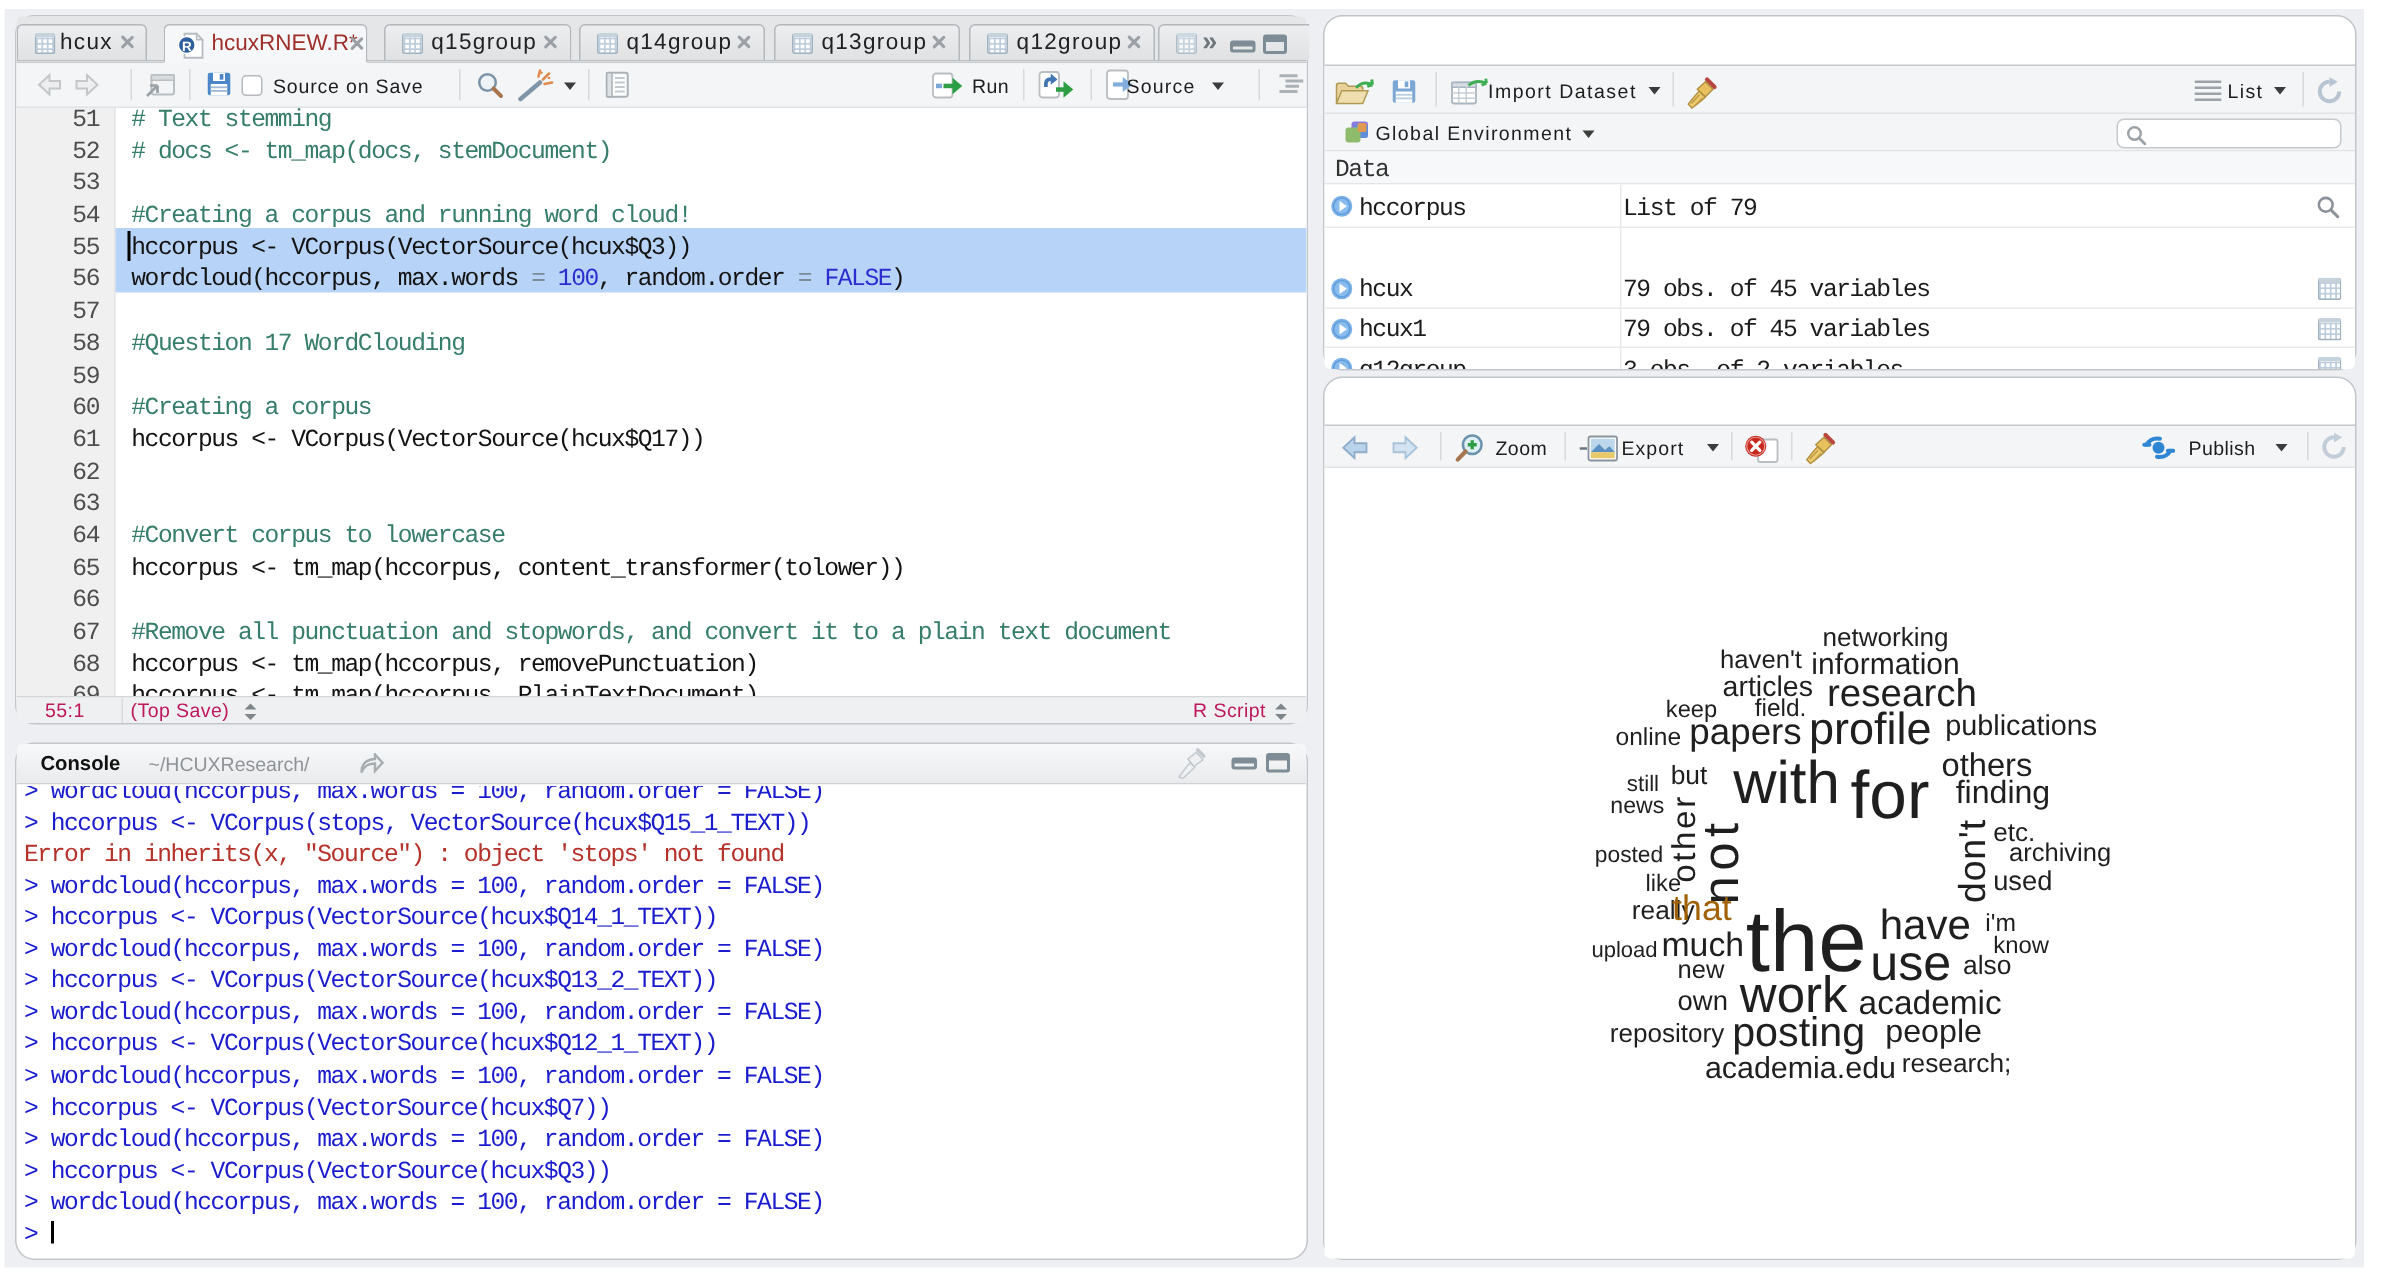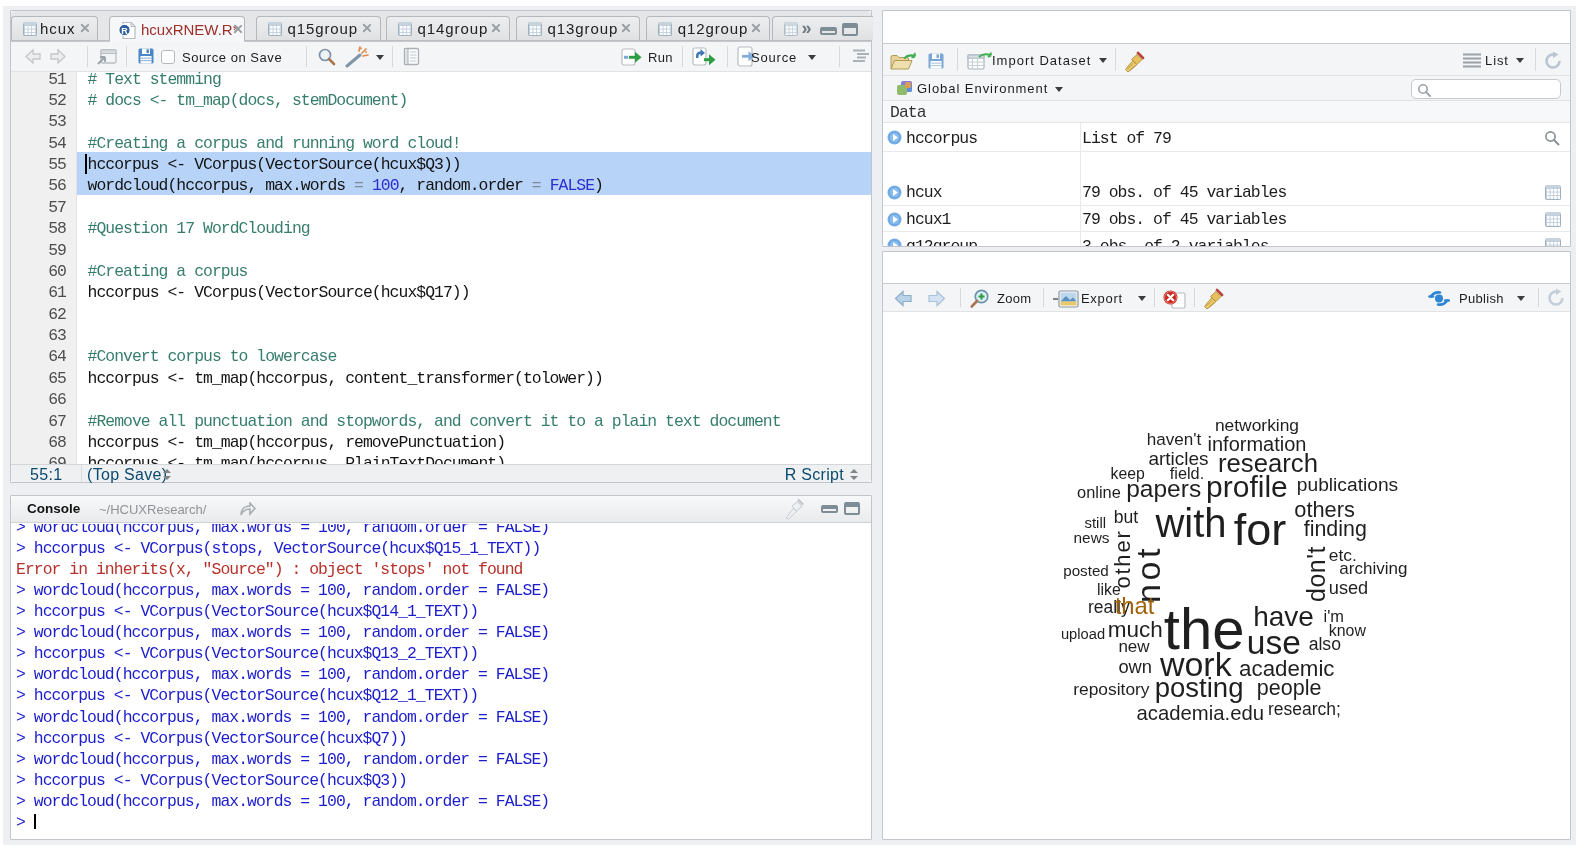--- a/index.html
+++ b/index.html
@@ -1,19 +1,19 @@
 <!DOCTYPE html>
 <html><head>
 <meta charset="utf-8">
 <style>
 * { margin:0; padding:0; box-sizing:border-box; }
 html,body { width:1590px; height:858px; background:#fff; overflow:hidden; }
 body { font-family:"Liberation Sans",sans-serif; position:relative; }
 .ws { position:absolute; left:3px; top:6px; width:1573px; height:839px; background:#edeff2; }
-.panel { position:absolute; background:#fff; border:1px solid #c2c6ca; border-radius:1px; }
+.panel { position:absolute; background:#fff; border:1px solid #c2c6ca; border-radius:13px; }
 .tabbar { position:absolute; left:0; right:0; top:0; background:#e4e6e8; border-bottom:1px solid #babec2; border-radius:4px 4px 0 0; }
 .tab { position:absolute; top:4.6px; bottom:0; background:linear-gradient(#eceeef,#dfe1e3); border:1px solid #b4b8bc; border-bottom:none; border-radius:4px 4px 0 0; font-size:13px; color:#222; }
 .tab.active { background:#f5f7f8; border-bottom:1px solid #f5f7f8; height:26px; z-index:2; }
 .tab .lbl { position:absolute; top:50%; transform:translateY(-50%); white-space:nowrap; letter-spacing:0.9px; font-size:15px; }
 .rtab { position:absolute; top:4px; bottom:0; background:linear-gradient(#e9ebec,#e1e3e5); border:1px solid #bdc1c5; border-bottom:none; border-radius:3px 3px 0 0; font-size:15.5px; font-weight:700; color:#1e1e1e; text-align:center; line-height:27px; letter-spacing:0.4px; }
 .rtab.active { background:#f5f7f8; border:1px solid #b4b8bc; border-bottom:none; border-radius:4px 4px 0 0; z-index:2; height:28px; margin:0; }
 .updn { position:absolute; width:9px; height:11px; }
 .updn:before { content:""; position:absolute; left:0; top:0; border-left:4px solid transparent; border-right:4px solid transparent; border-bottom:4.5px solid #7e858b; }
 .updn:after { content:""; position:absolute; left:0; bottom:0; border-left:4px solid transparent; border-right:4px solid transparent; border-top:4.5px solid #7e858b; }
 .x { position:absolute; top:50%; transform:translateY(-50%); width:11px; height:11px; }
@@ -178,21 +178,21 @@
 
 <span style="color:#367d6b">#Convert corpus to lowercase</span>
 hccorpus &lt;- tm_map(hccorpus, content_transformer(tolower))
 
 <span style="color:#367d6b">#Remove all punctuation and stopwords, and convert it to a plain text document</span>
 hccorpus &lt;- tm_map(hccorpus, removePunctuation)
 hccorpus &lt;- tm_map(hccorpus, PlainTextDocument)
 </div>
   </div>
 
-  <div style="position:absolute; left:0; bottom:0; height:18.5px; right:0; background:#eef0f1; border-top:1px solid #d4d7d9; border-radius:0 0 4px 4px; font-size:16px; letter-spacing:0.3px; color:#0c4a6e;">
+  <div style="position:absolute; left:0; bottom:0; height:18.5px; right:0; background:#eef0f1; border-top:1px solid #d4d7d9; border-radius:0 0 4px 4px; font-size:13px; letter-spacing:0.3px; color:#be185d;">
     <span style="position:absolute; left:19px; top:1.5px;">55:1</span>
     <span style="position:absolute; left:76px; top:1.5px;">(Top Save)</span>
     <span class="updn" style="left:152px; top:4px;"></span>
     <span style="position:absolute; right:27px; top:1.5px;">R Script</span>
     <span class="updn" style="right:12px; top:4px;"></span>
     <div style="position:absolute; left:70px; top:0; bottom:0; width:1px; background:#d8dadc;"></div>
   </div>
 </div>
 
 <div class="panel" id="console" style="left:10px; top:495px; width:862px; height:345px;">

